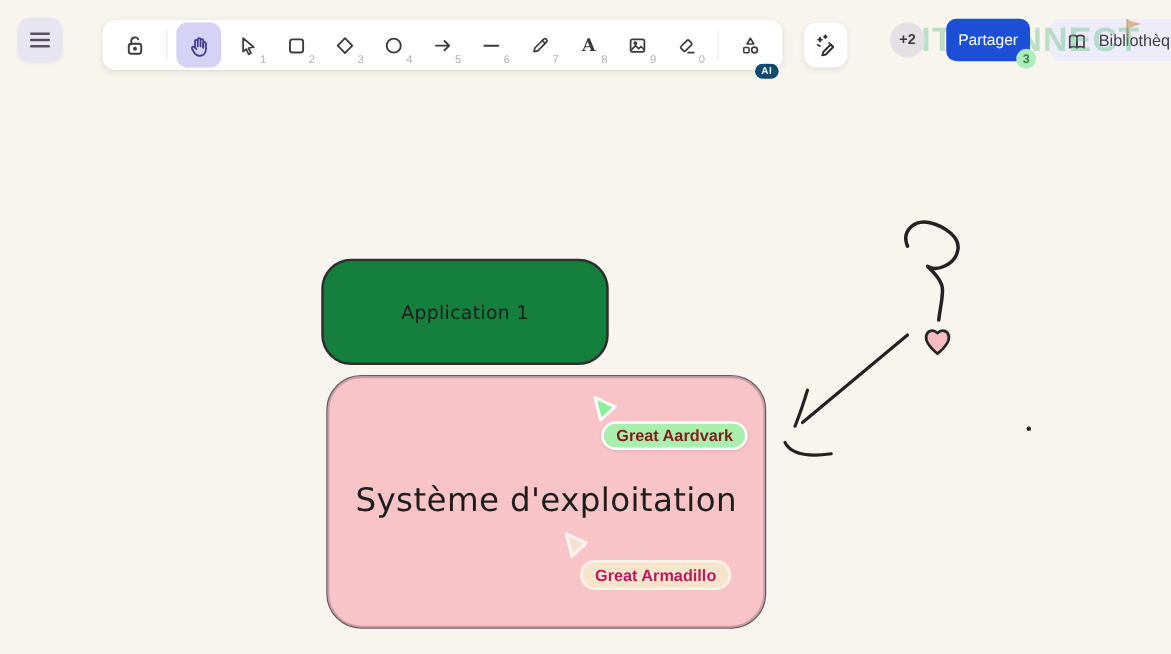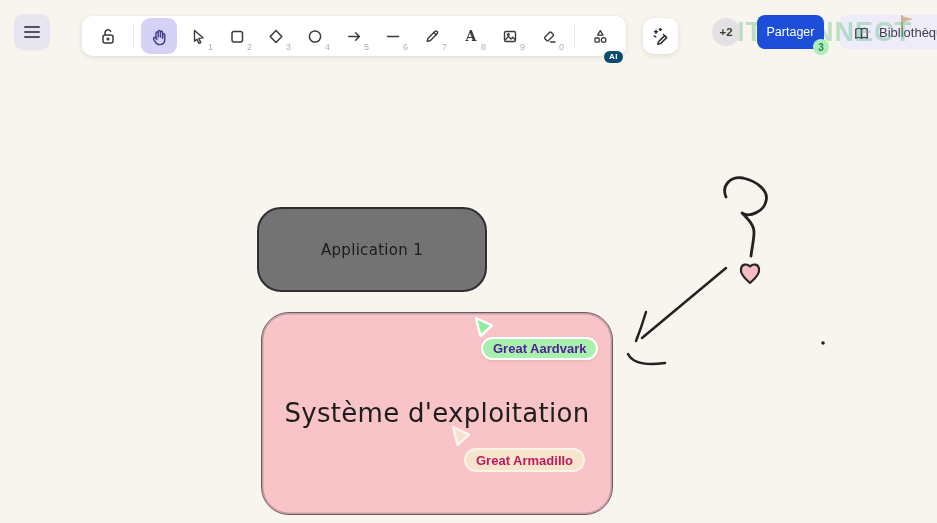--- a/index.html
+++ b/index.html
@@ -83,40 +83,40 @@
     font-size:27px; font-weight:bold; letter-spacing:1px;
     color:rgba(86,190,128,.38); white-space:nowrap;
   }
   .watermark-flag { position:absolute; left:899px; top:14px; z-index:6; opacity:.55; pointer-events:none; }
 
   
   .canvas { position:absolute; inset:0; z-index:1; }
   .shape-box { position:absolute; display:flex; align-items:center; justify-content:center; cursor:move; }
   .app-box {
     left:257px; top:207px; width:230px; height:85px;
-    background:#737373; border:2px solid #2f2f2f; border-radius:24px;
+    background:#15803d; border:2px solid #2f2f2f; border-radius:24px;
   }
   .app-box .lbl { font-family:"DejaVu Sans", sans-serif; font-size:15px; color:#1c1c1c; letter-spacing:.3px; }
   .os-box {
-    left:261px; top:312px; width:352px; height:203px;
+    left:261px; top:300px; width:352px; height:203px;
     background:#f9c4c7; border:1.5px solid #6a5a62; border-radius:28px;
     box-shadow:inset 0 0 0 1.5px rgba(106,90,98,.35);
   }
   .os-box .lbl { font-family:"DejaVu Sans", sans-serif; font-size:26px; color:#1d1d1d; letter-spacing:.3px; margin-top:-2px; }
 
   .doodles { position:absolute; inset:0; pointer-events:none; }
 
   
   .cursor { position:absolute; pointer-events:none; }
   .collab-pill {
     position:absolute; height:23px; display:flex; align-items:center; padding:0 10px;
     border-radius:13px; font-size:13px; font-weight:bold; pointer-events:none; white-space:nowrap;
   }
   .pill-aardvark {
-    left:481px; top:337px; background:#a9f0af; border:2px solid #ffffff; color:#4c1d95;
+    left:481px; top:337px; background:#a9f0af; border:2px solid #ffffff; color:#7f1d1d;
     box-shadow:0 1px 3px rgba(0,0,0,.10);
   }
   .pill-armadillo {
     left:464px; top:448px; height:24px; background:rgba(245,230,205,.92);
     border:2px solid rgba(255,255,255,.55); color:#be185d;
   }
 </style>
 </head>
 <body>
 

